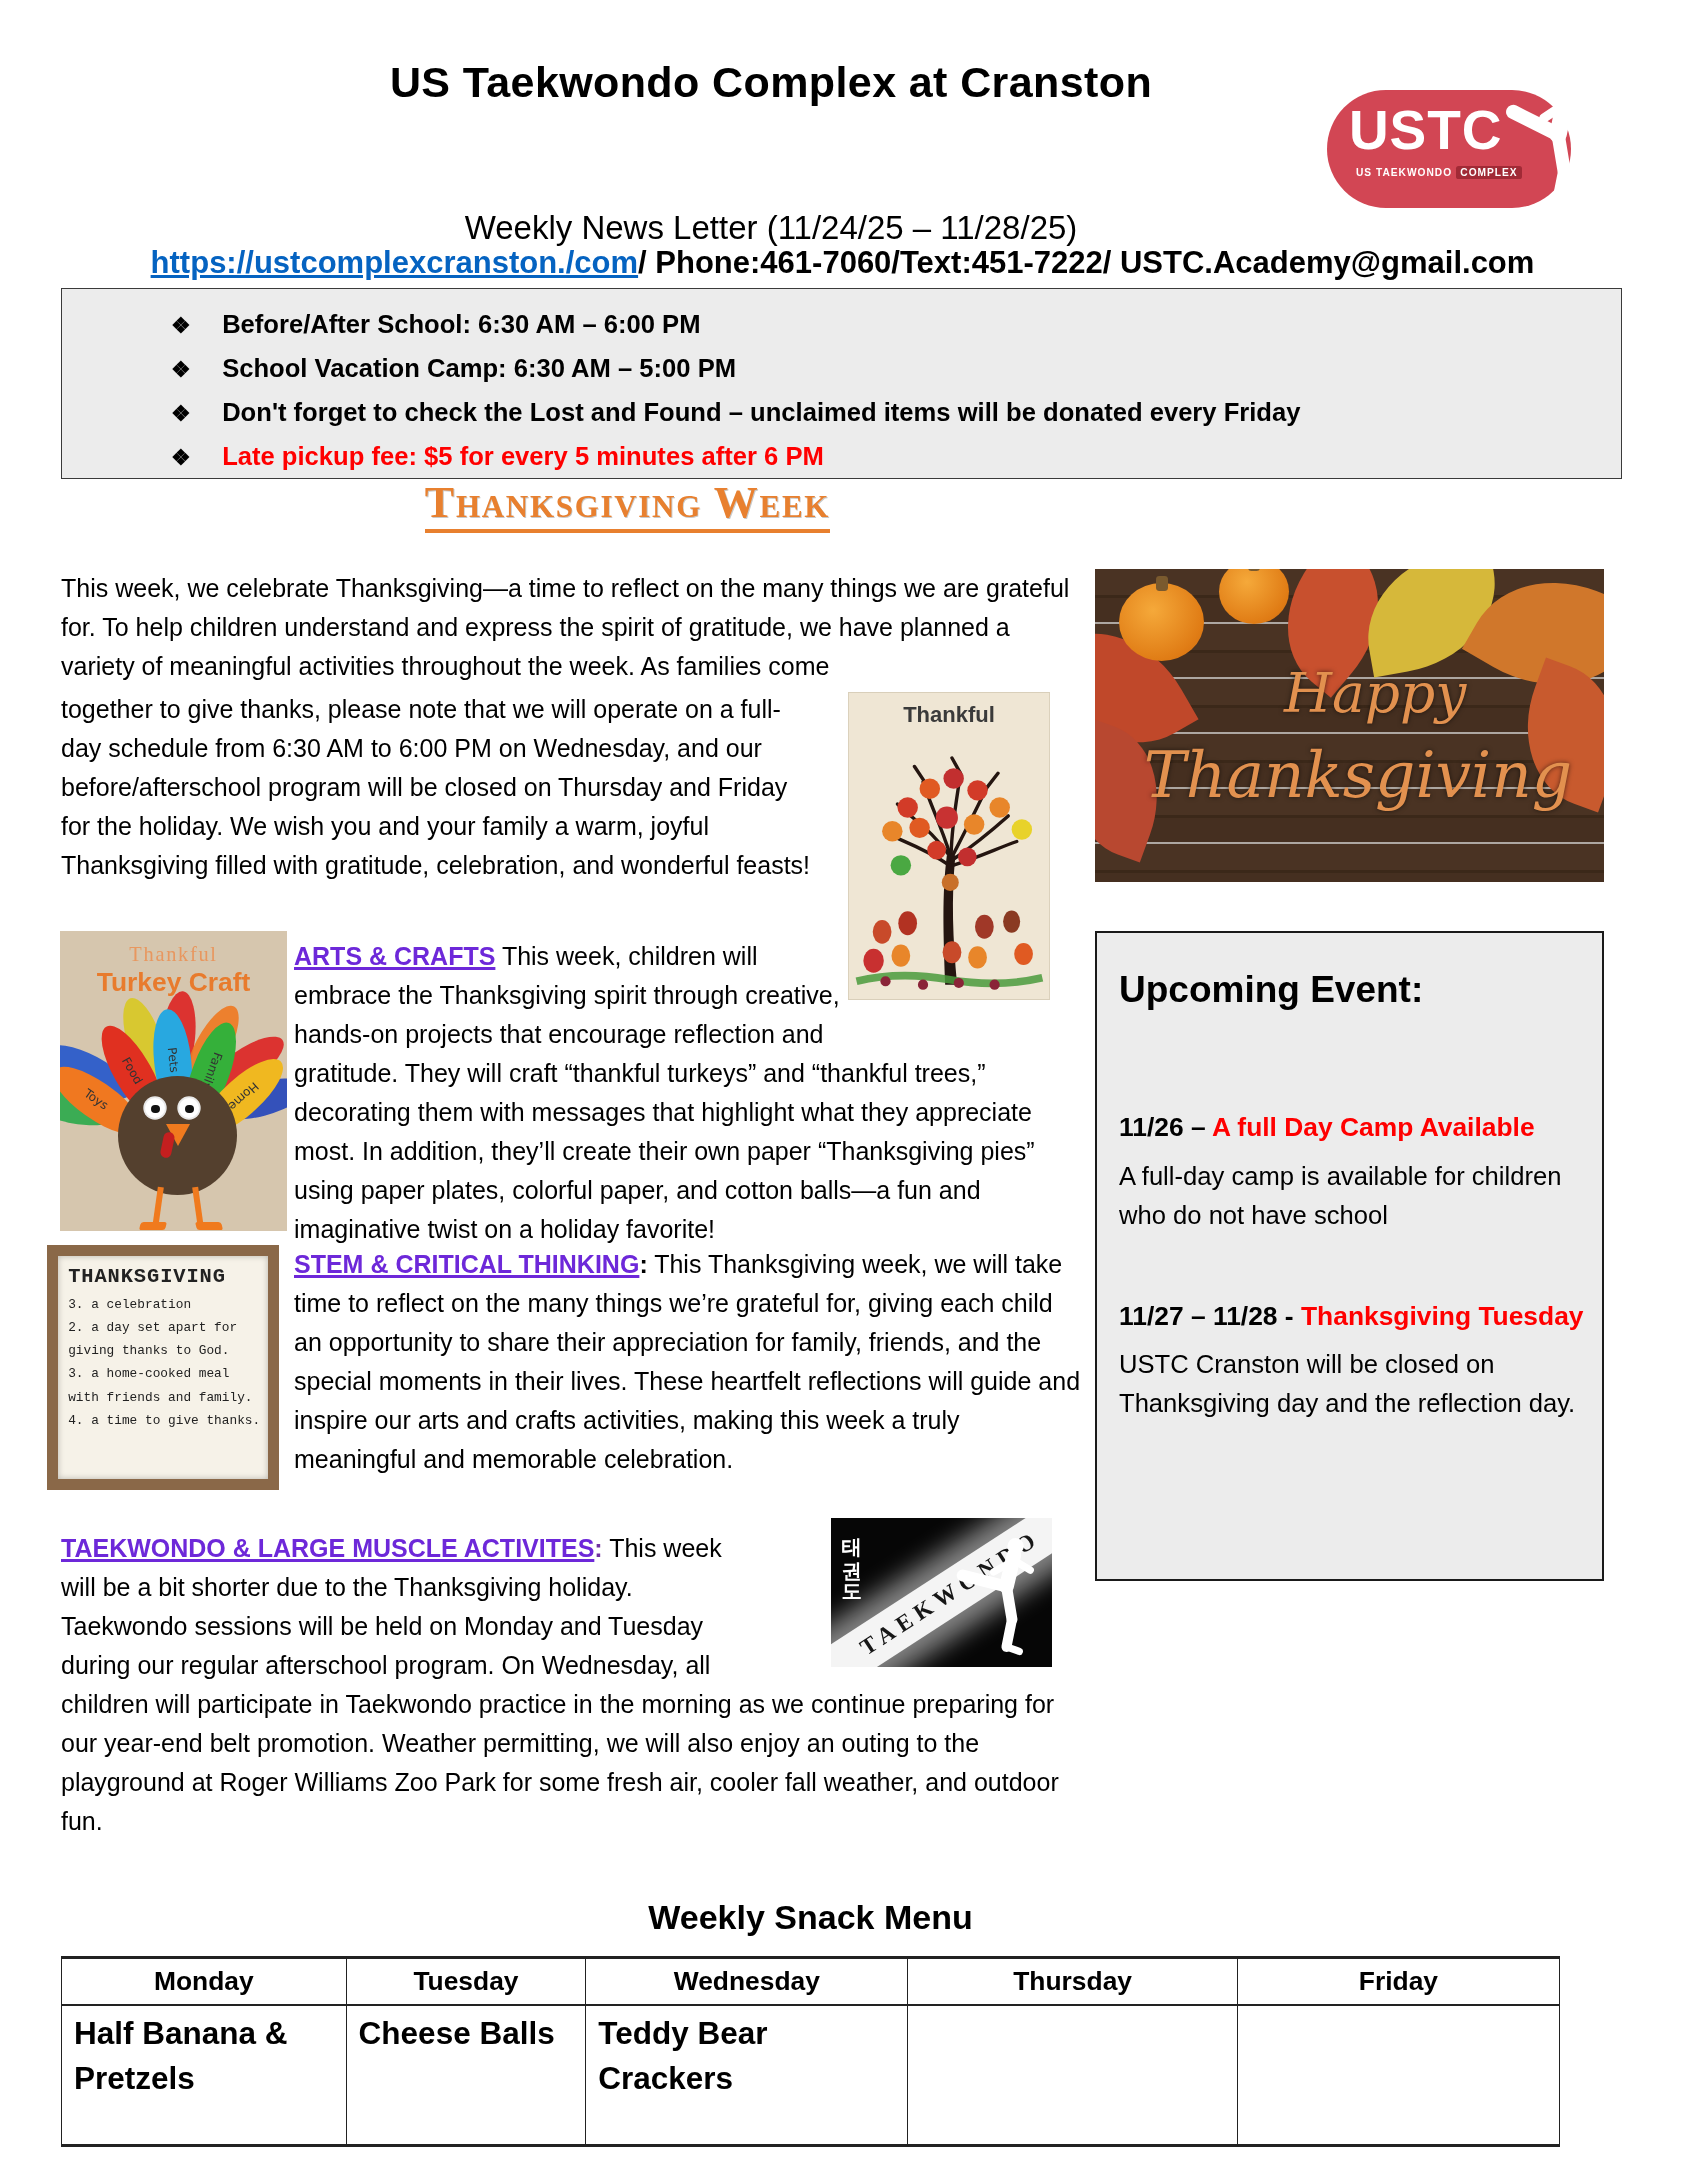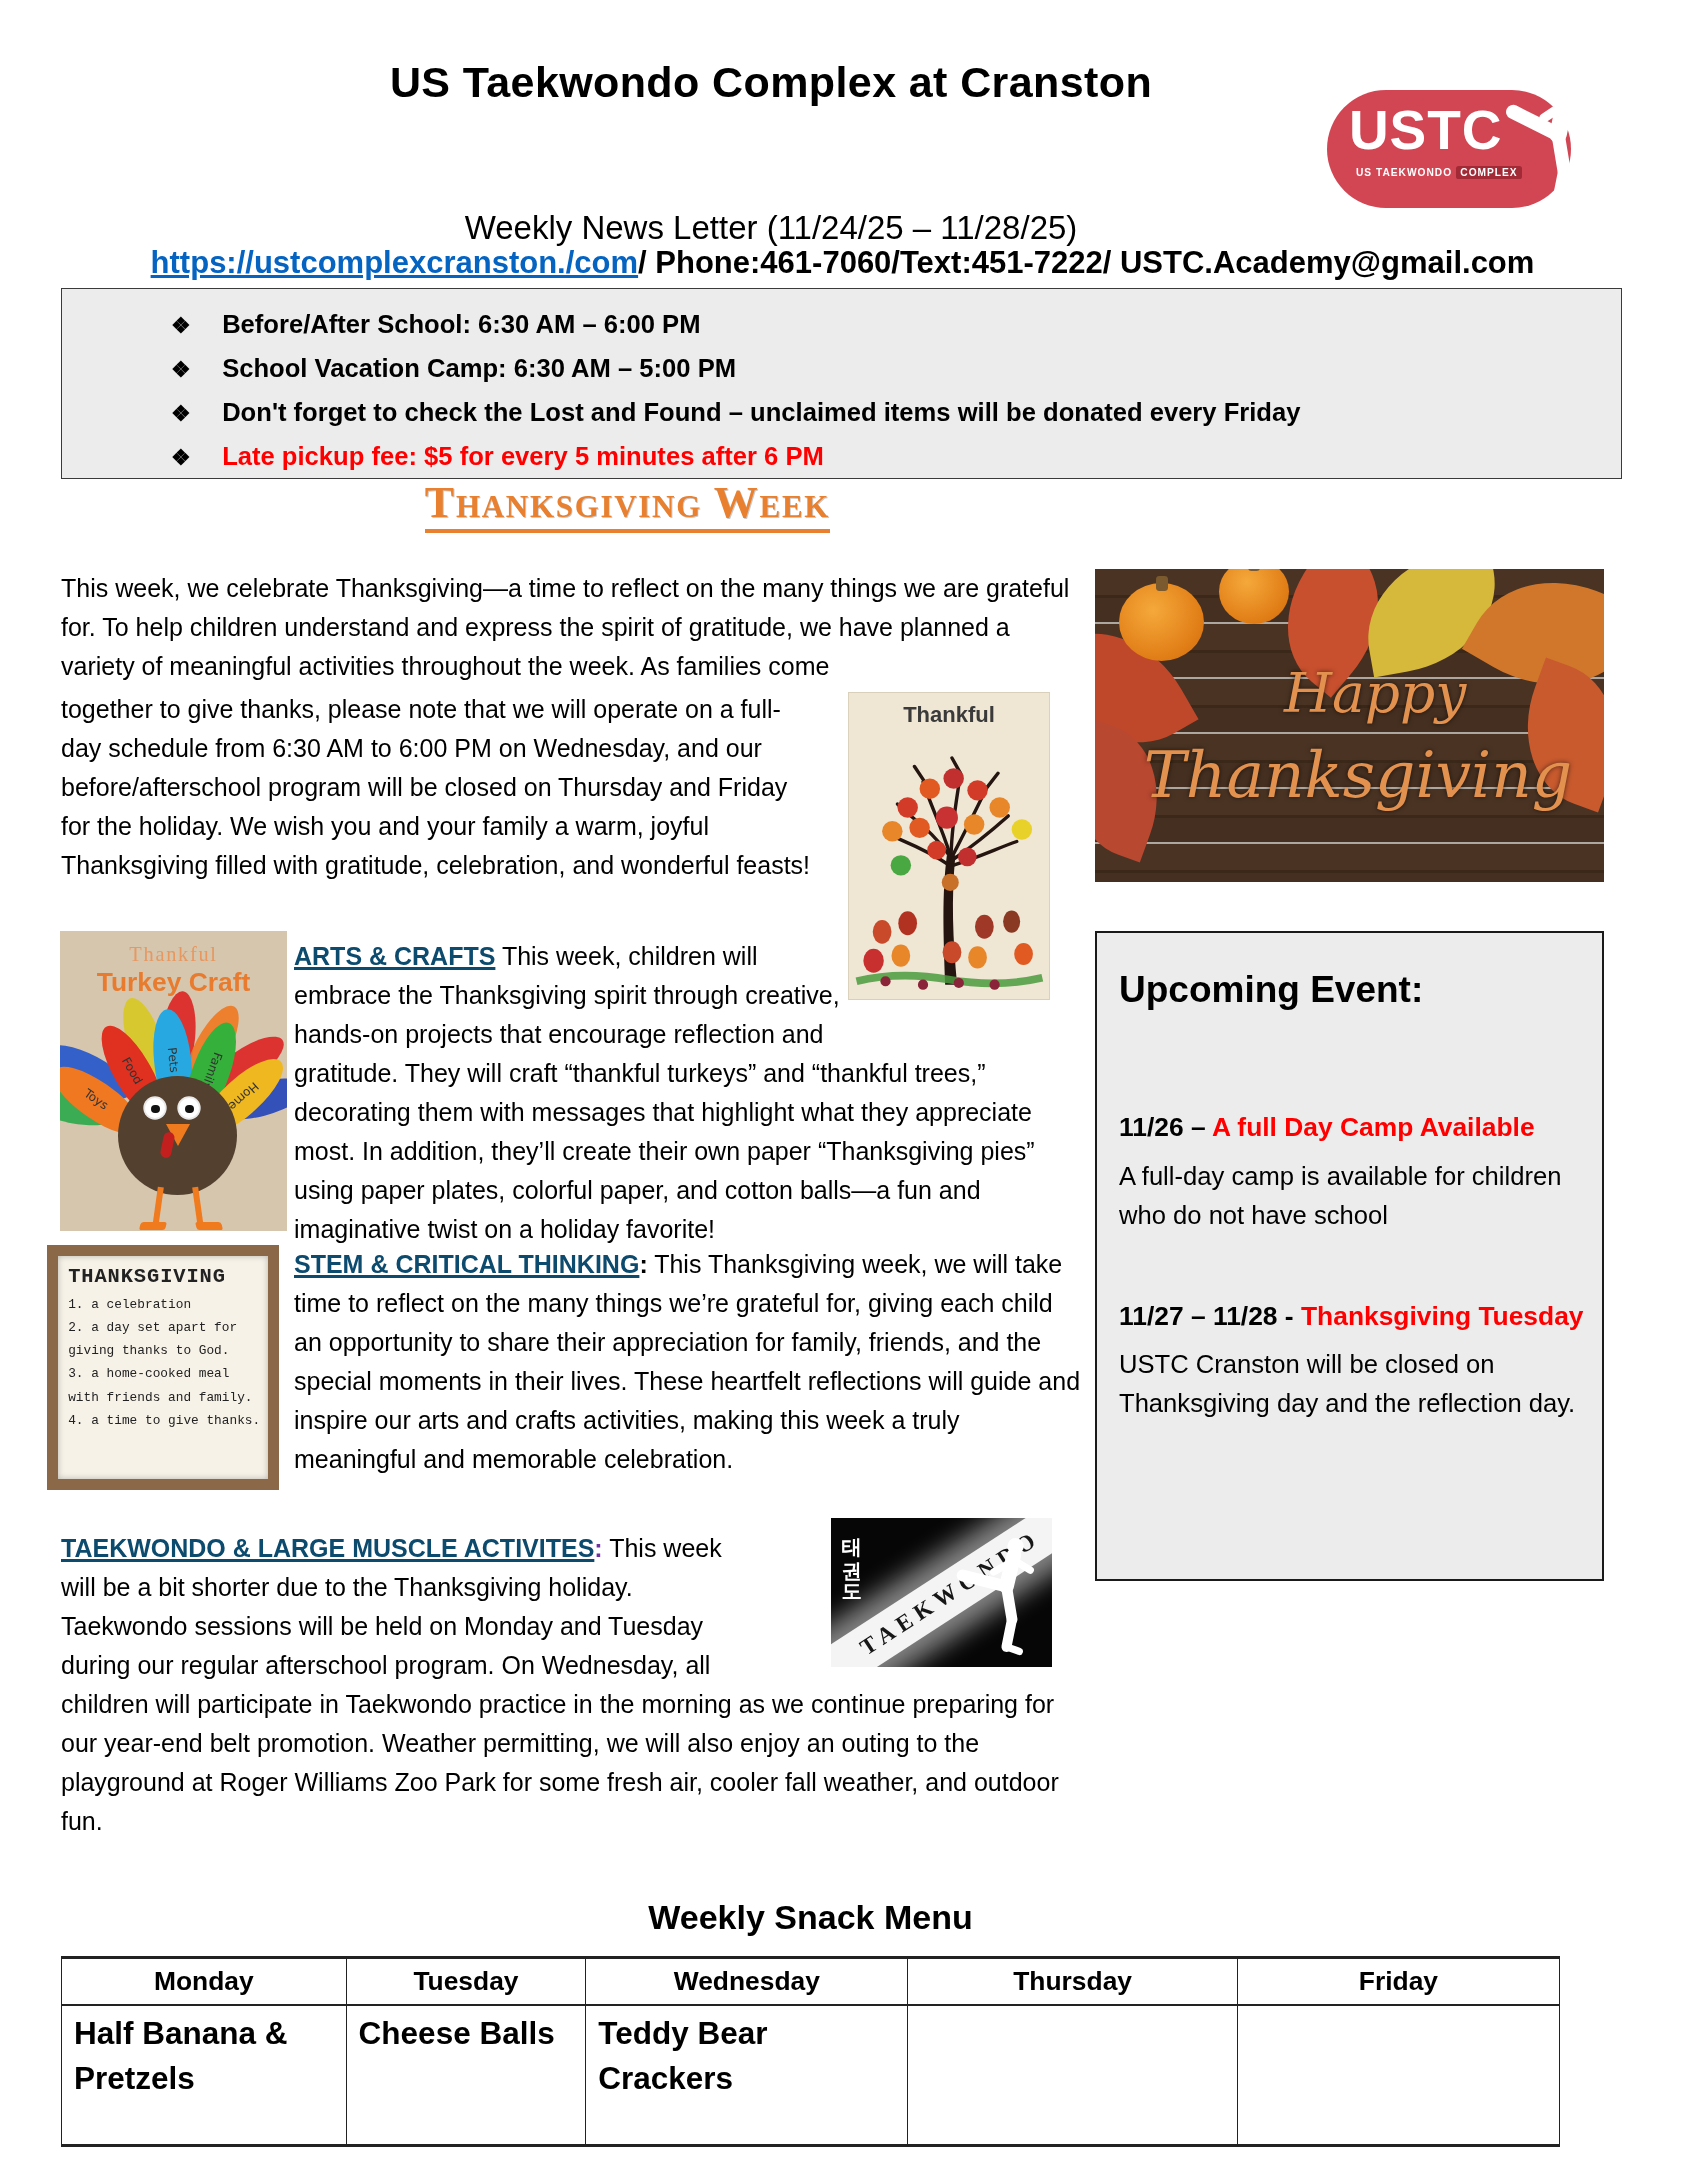--- a/index.html
+++ b/index.html
@@ -30,21 +30,21 @@
   .info-row.red{color:#FF0000;}
 
   
   .tg-heading{position:absolute;left:61px;top:477px;width:1133px;text-align:center;}
   .tg-heading span{font-family:"Liberation Serif",serif;font-variant:small-caps;font-weight:bold;
                    font-size:44px;color:#E8802F;letter-spacing:1.7px;
                    border-bottom:4.3px solid #E8802F;padding-bottom:1.7px;text-shadow:0.9px 0.9px 0 #c9c9c9;}
 
   
   .body-text{font-size:25px;line-height:39px;color:#000;}
-  .sec-head{color:#0c4a6e;font-weight:bold;text-decoration:underline;text-decoration-thickness:2.6px;}
+  .sec-head{color:#6d28d9;font-weight:bold;text-decoration:underline;text-decoration-thickness:2.6px;}
   .intro1{position:absolute;left:61px;top:569px;width:1014px;}
   .intro2{position:absolute;left:61px;top:690px;width:758px;}
   .arts-text{position:absolute;left:294px;top:937px;width:792px;}
   .arts-text .spacer{float:right;width:239px;height:81px;}
   .stem-text{position:absolute;left:294px;top:1245px;width:792px;}
   .tkd-text{position:absolute;left:61px;top:1529px;width:1009px;}
   .tkd-text .spacer{float:right;width:341px;height:153px;}
   .colon-purple{color:#7030A0;font-weight:bold;}
   .colon-dark{color:#000;font-weight:bold;}
 
@@ -303,21 +303,21 @@
     <div class="foot" style="left:80px;top:291px;transform:skewX(-15deg);"></div>
     <div class="foot" style="left:136px;top:291px;transform:skewX(15deg);"></div>
   </div>
 
   <div class="body-text arts-text">
     <span class="spacer"></span><span class="sec-head">ARTS &amp; CRAFTS</span><span> This week, children will embrace the Thanksgiving spirit through creative, hands-on projects that encourage reflection and gratitude. They will craft “thankful turkeys” and “thankful trees,” decorating them with messages that highlight what they appreciate most. In addition, they’ll create their own paper “Thanksgiving pies” using paper plates, colorful paper, and cotton balls—a fun and imaginative twist on a holiday favorite!</span>
   </div>
 
   <div class="sign-fig">
     <div class="sign-title">THANKSGIVING</div>
-    <div class="sign-line">1. a celebration</div>
+    <div class="sign-line">3. a celebration</div>
     <div class="sign-line">2. a day set apart for</div>
     <div class="sign-line">giving thanks to God.</div>
     <div class="sign-line">3. a home-cooked meal</div>
     <div class="sign-line">with friends and family.</div>
     <div class="sign-line">4. a time to give thanks.</div>
   </div>
 
   <div class="body-text stem-text">
     <span class="sec-head">STEM &amp; CRITICAL THINKING</span><span class="colon-dark">:</span><span> This Thanksgiving week, we will take time to reflect on the many things we’re grateful for, giving each child an opportunity to share their appreciation for family, friends, and the special moments in their lives. These heartfelt reflections will guide and inspire our arts and crafts activities, making this week a truly meaningful and memorable celebration.</span>
   </div>

